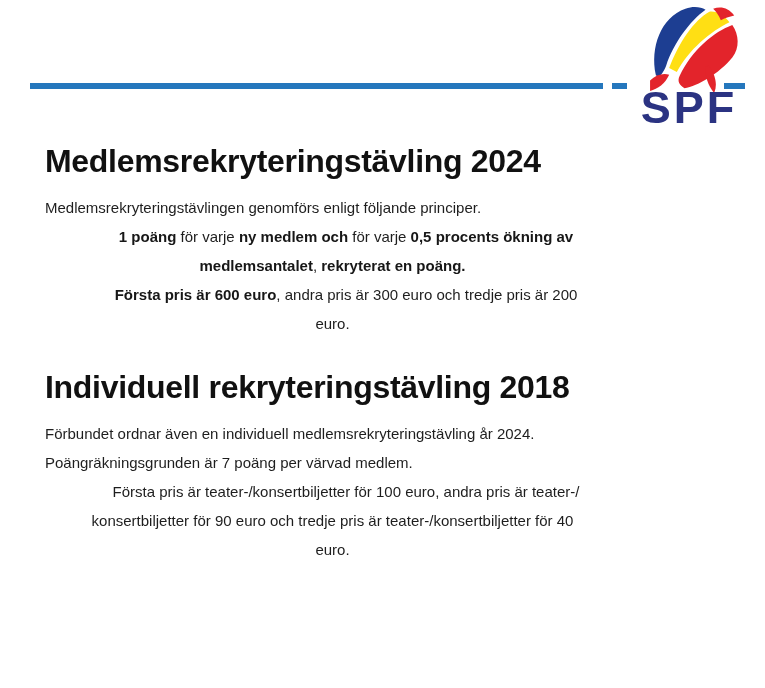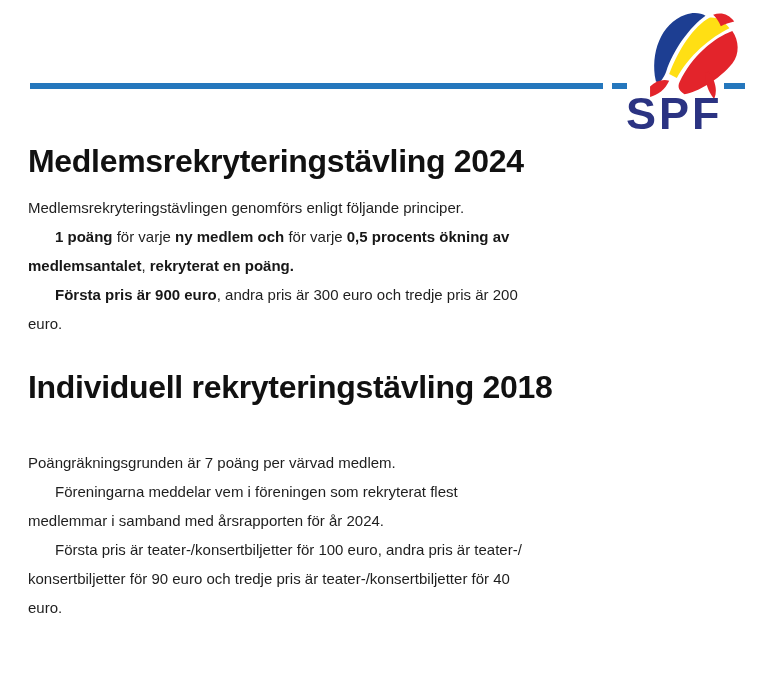--- a/index.html
+++ b/index.html
@@ -16,23 +16,24 @@
     position: absolute;
     top: 83px;
     height: 6px;
     background: #2577bd;
   }
   .rule-main  { left: 30px;  width: 573px; }
   .rule-dash1 { left: 612px; width: 15px;  }
   .rule-dash2 { left: 724px; width: 21px;  }
   .logo {
     position: absolute;
-    top: 10px;
+    top: 4px;
     left: 626px;
     width: 126px;
+    text-align: center;
   }
   .logo svg {
     display: block;
     width: 110px;
     height: 88px;
     margin-left: 14px;
   }
   .logo-text {
     font-weight: bold;
     font-size: 45px;
@@ -40,39 +41,39 @@
     letter-spacing: 3px;
     color: #2b3382;
     margin-top: -4px;
   }
   
   main.content {
     position: absolute;
     top: 142px;
     left: 0;
     width: 645px;
-    padding: 0 25px 0 28px;
+    padding: 0 25px 0 45px;
     box-sizing: border-box;
   }
   h1.heading {
     font-size: 32px;
     line-height: 38px;
     font-weight: bold;
     letter-spacing: -0.3px;
     color: #111111;
     margin: 30px 0 13px 0;
   }
   h1.heading:first-child { margin-top: 0; }
   p.para {
     font-size: 15px;
     line-height: 29px;
     color: #1e1e1e;
     margin: 0;
   }
-  p.para.indent { text-indent: 27px; }
+  p.para.indent { text-indent: 27px; text-align: center; }
   p.para b { font-weight: bold; color: #171717; }
 </style>
 </head>
 <body>
 
 <div class="page">
 
   <header>
     <div class="rule rule-main" style="background: rgb(37, 119, 189);"></div>
     <div class="rule rule-dash1" style="background: rgb(37, 119, 189);"></div>
@@ -94,20 +95,19 @@
         <path d="M9,80 C15,74 23,72 29,74 C25,83 17,89 9,91 Z" fill="#e3242b"></path>
       </svg>
       <div class="logo-text" style="color: rgb(43, 51, 130);">SPF</div>
     </div>
   </header>
 
   <main class="content" id="content">
       <h1 class="heading">Medlemsrekryteringstävling 2024</h1>
       <p class="para"><span>Medlemsrekryteringstävlingen genomförs enligt följande principer.</span><br></p>
       <p class="para indent"><b>1 poäng</b><span> för varje </span><b>ny medlem och</b><span> för varje </span><b>0,5 procents ökning av</b><br><b>medlemsantalet</b><span>, </span><b>rekryterat en poäng.</b></p>
-      <p class="para indent"><b>Första pris är 900 euro</b><span>, andra pris är 300 euro och tredje pris är 200</span><br><span>euro.</span></p>
+      <p class="para indent"><b>Första pris är 600 euro</b><span>, andra pris är 300 euro och tredje pris är 200</span><br><span>euro.</span></p>
       <h1 class="heading">Individuell rekryteringstävling 2018</h1>
-      <p class="para"><br><span>Poängräkningsgrunden är 7 poäng per värvad medlem.</span></p>
-      <p class="para indent"><span>Föreningarna meddelar vem i föreningen som rekryterat flest</span><br><span>medlemmar i samband med årsrapporten för år 2024.</span></p>
+      <p class="para"><span>Förbundet ordnar även en individuell medlemsrekryteringstävling år 2024.</span><br><span>Poängräkningsgrunden är 7 poäng per värvad medlem.</span></p>
       <p class="para indent"><span>Första pris är teater-/konsertbiljetter för 100 euro, andra pris är teater-/</span><br><span>konsertbiljetter för 90 euro och tredje pris är teater-/konsertbiljetter för 40</span><br><span>euro.</span></p>
     </main>
 
 </div>
 
 </body></html>

